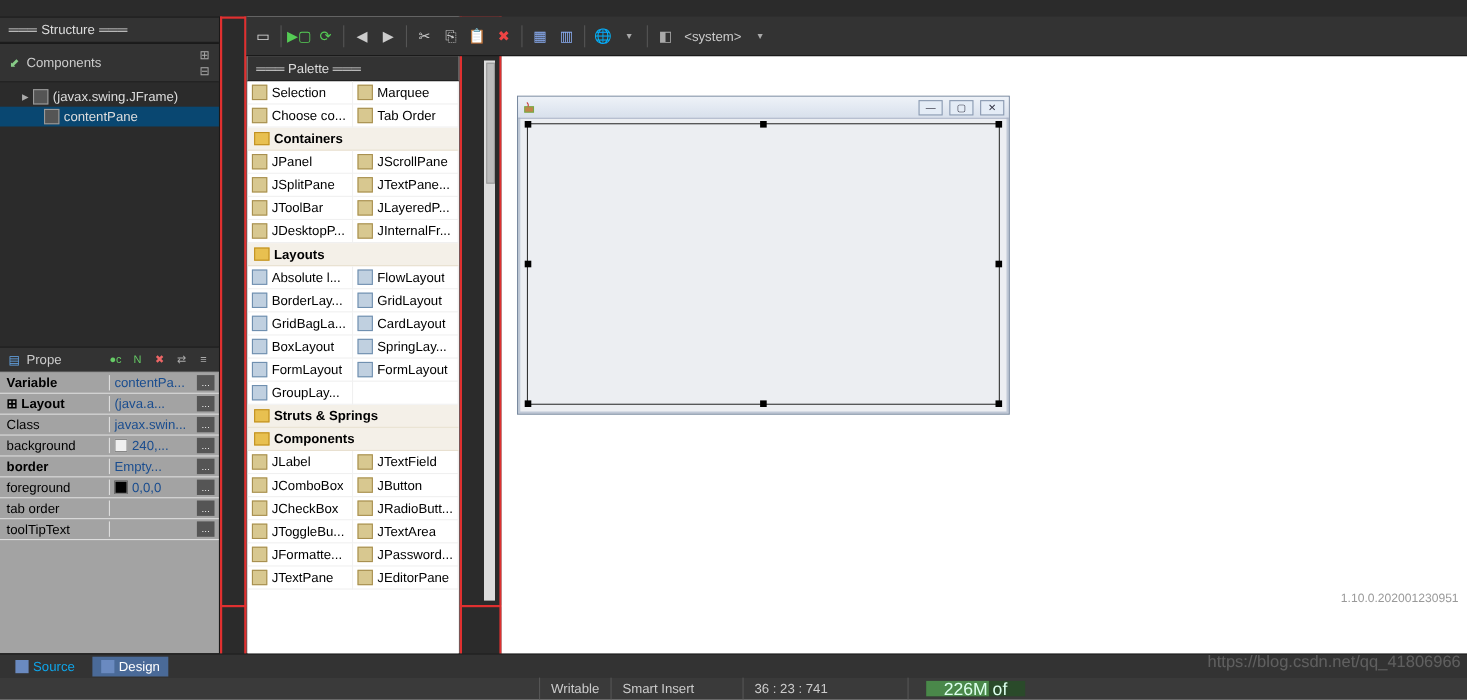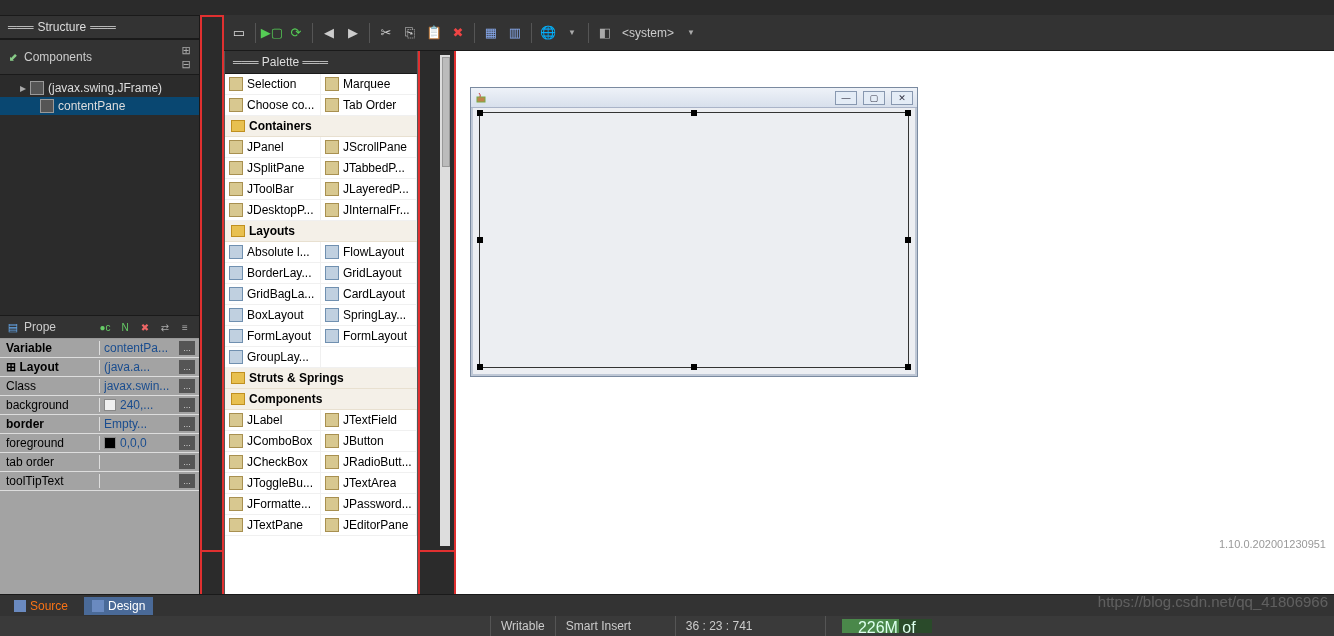--- a/index.html
+++ b/index.html
@@ -57,21 +57,21 @@
 .canvas { flex:1; background:#fff; position:relative; margin-top:36px; }
 .jframe { position:absolute; left:14px; top:36px; width:448px; height:290px; border:1px solid #7a8aa0; background:#eceef2; box-shadow: 0 0 0 2px #bfc8d6 inset; }
 .jframe-title { height:20px; background:linear-gradient(#eef2f8,#d8e0ec); display:flex; align-items:center; justify-content:space-between; padding:0 4px; border-bottom:1px solid #aab4c8; }
 .jframe-title .jicon { width:14px; height:14px; }
 .win-btns { display:flex; gap:6px; }
 .win-btn { width:22px; height:14px; border:1px solid #8898b0; background:#e4ecf6; display:flex; align-items:center; justify-content:center; font-size:9px; color:#334; }
 .jframe-content { position:absolute; left:8px; top:24px; right:8px; bottom:8px; border:1px solid #333; }
 .handle { position:absolute; width:6px; height:6px; background:#000; }
 
 .bottom-tabs { height:22px; background:#333; display:flex; align-items:center; padding:0 6px; gap:8px; border-top:1px solid #1a1a1a; }
-.btab { display:flex; align-items:center; gap:4px; padding:2px 8px; color:#f97316; }
+.btab { display:flex; align-items:center; gap:4px; padding:2px 8px; color:#0ea5e9; }
 .btab.active { background:#4a6a98; color:#fff; }
 .btab .bicon { width:12px; height:12px; background:#6a8ac0; }
 
 .status-bar { height:20px; background:#3a3a3a; display:flex; align-items:center; color:#ccc; font-size:11px; }
 .status-seg { padding:0 10px; border-left:1px solid #555; height:100%; display:flex; align-items:center; }
 .heap { background:#2a4a2a; width:90px; height:14px; position:relative; margin-left:6px; }
 .heap-fill { background:#4a884a; height:100%; width:64%; }
 .heap-txt { position:absolute; left:0; right:0; top:0; text-align:center; font-size:16px; color:#dfe; }
 
 .watermark { position:absolute; right:6px; bottom:26px; color:rgba(255,255,255,0.22); font-size:15px; pointer-events:none; }
@@ -229,21 +229,21 @@
             <div class="pal-item">
               <span class="pal-icon"></span>
               <span class="pal-lbl">JScrollPane</span>
             </div>
             <div class="pal-item">
               <span class="pal-icon"></span>
               <span class="pal-lbl">JSplitPane</span>
             </div>
             <div class="pal-item">
               <span class="pal-icon"></span>
-              <span class="pal-lbl">JTabbedP...</span>
+              <span class="pal-lbl">JTextPane...</span>
             </div>
             <div class="pal-item">
               <span class="pal-icon"></span>
               <span class="pal-lbl">JToolBar</span>
             </div>
             <div class="pal-item">
               <span class="pal-icon"></span>
               <span class="pal-lbl">JLayeredP...</span>
             </div>
             <div class="pal-item">

